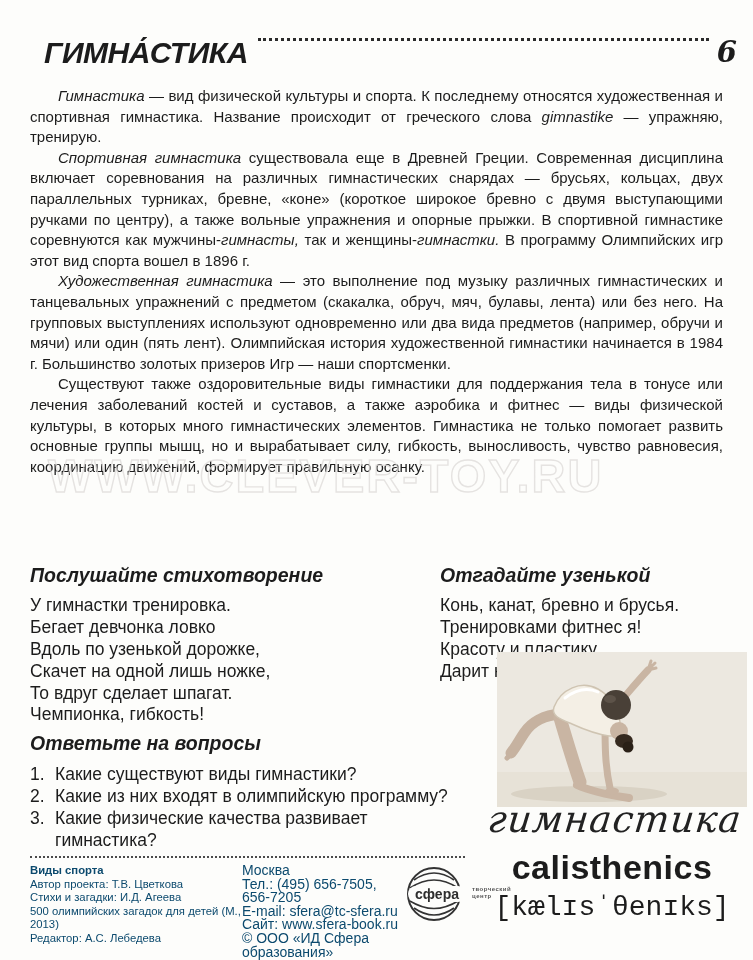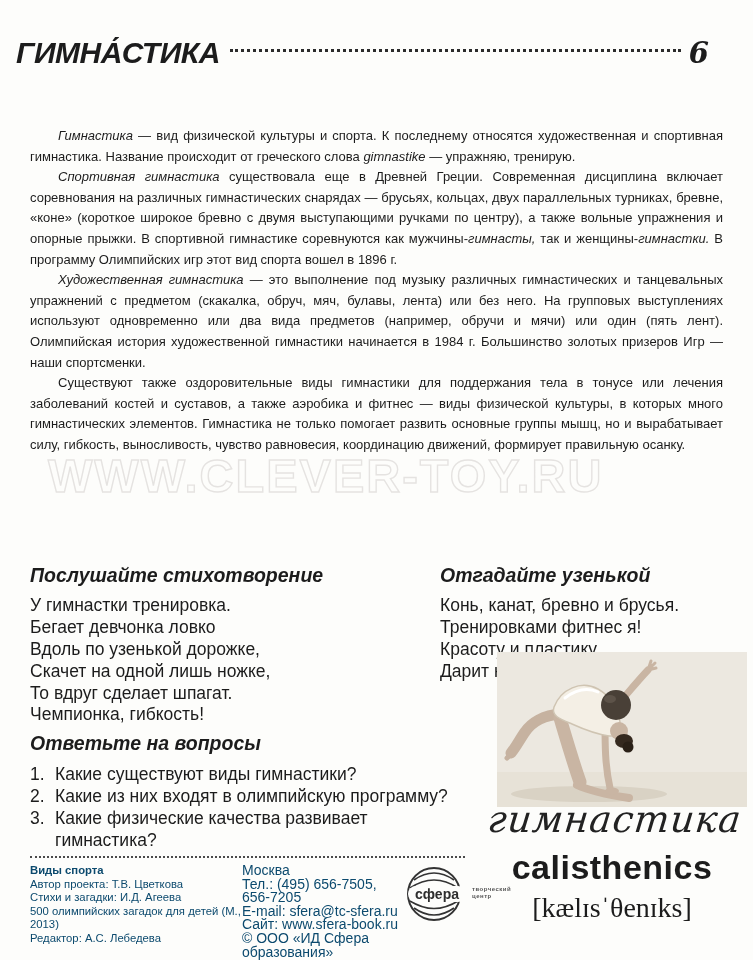--- a/index.html
+++ b/index.html
@@ -2,26 +2,26 @@
 <html><head>
 <meta charset="utf-8">
 <style>
   html,body{margin:0;padding:0;background:#e8e8e8;}
   .page{
     position:relative;width:753px;height:960px;margin:0 auto;
     background:#fdfdfb;overflow:hidden;
     font-family:"Liberation Sans",sans-serif;color:#1c1c1c;
   }
   
-  .header{position:absolute;top:38px;left:16px;width:693px;display:flex;align-items:center;}
+  .header{position:absolute;top:38px;left:44px;width:693px;display:flex;align-items:flex-start;}
   .title{font-style:italic;font-weight:bold;font-size:30px;letter-spacing:-0.5px;white-space:nowrap;line-height:1;}
   .leader-dots{flex:1;border-bottom:3.5px dotted #2b2b2b;margin:0 8px 5px 10px;height:0;}
   .page-num{font-family:"DejaVu Serif",serif;font-style:italic;font-weight:bold;font-size:29px;line-height:1;padding-bottom:0px;}
   
-  .article{position:absolute;top:86px;left:30px;width:693px;font-size:13px;line-height:20.6px;text-align:justify;margin-top:40px;}
+  .article{position:absolute;top:86px;left:30px;width:693px;font-size:15px;line-height:20.6px;text-align:justify;}
   .article p{margin:0;text-indent:28px;}
   .article i{font-style:italic;}
   
   .watermark{
     position:absolute;top:452px;left:48px;width:680px;z-index:3;pointer-events:none;
     font-weight:bold;font-size:47px;letter-spacing:2px;line-height:1;
     color:transparent;-webkit-text-stroke:1.4px #dedbd9;opacity:0.75;
   }
   
   .cols{position:absolute;top:565px;left:30px;width:693px;}
@@ -32,21 +32,21 @@
   
   .questions{position:absolute;top:733px;left:30px;width:432px;}
   .q-item{display:flex;font-size:17.5px;line-height:22px;}
   .q-num{width:25px;flex:none;}
   
   .photo{position:absolute;left:497px;top:652px;width:250px;height:155px;}
   
   .vocab{position:absolute;left:488px;top:798px;width:248px;text-align:center;}
   .vocab-cursive{font-family:"DejaVu Serif",serif;font-style:italic;font-size:37px;line-height:1.2;letter-spacing:1px;transform:skewX(-6deg);color:#222;}
   .vocab-english{font-weight:bold;font-size:34px;line-height:1.15;margin-top:6px;letter-spacing:0.5px;}
-  .vocab-transcription{font-family:Liberation Serif, serif;font-size:28px;line-height:1.2;margin-top:4px;}
+  .vocab-transcription{font-family:Liberation Mono, monospace;font-size:28px;line-height:1.2;margin-top:4px;}
   
   .footer{position:absolute;top:856px;left:30px;width:693px;color:#0c4a6e;}
   .footer-dots{width:435px;border-top:2.5px dotted #4a4a4a;height:0;}
   .footer-row{display:flex;margin-top:6px;}
   .f-col1{width:212px;flex:none;font-size:11.3px;line-height:13.6px;}
   .f-col2{width:158px;flex:none;font-size:14px;line-height:13.6px;}
   .f-series{font-weight:bold;}
   .f-logo{flex:none;margin-left:4px;display:flex;align-items:flex-start;}
 </style>
 </head>

